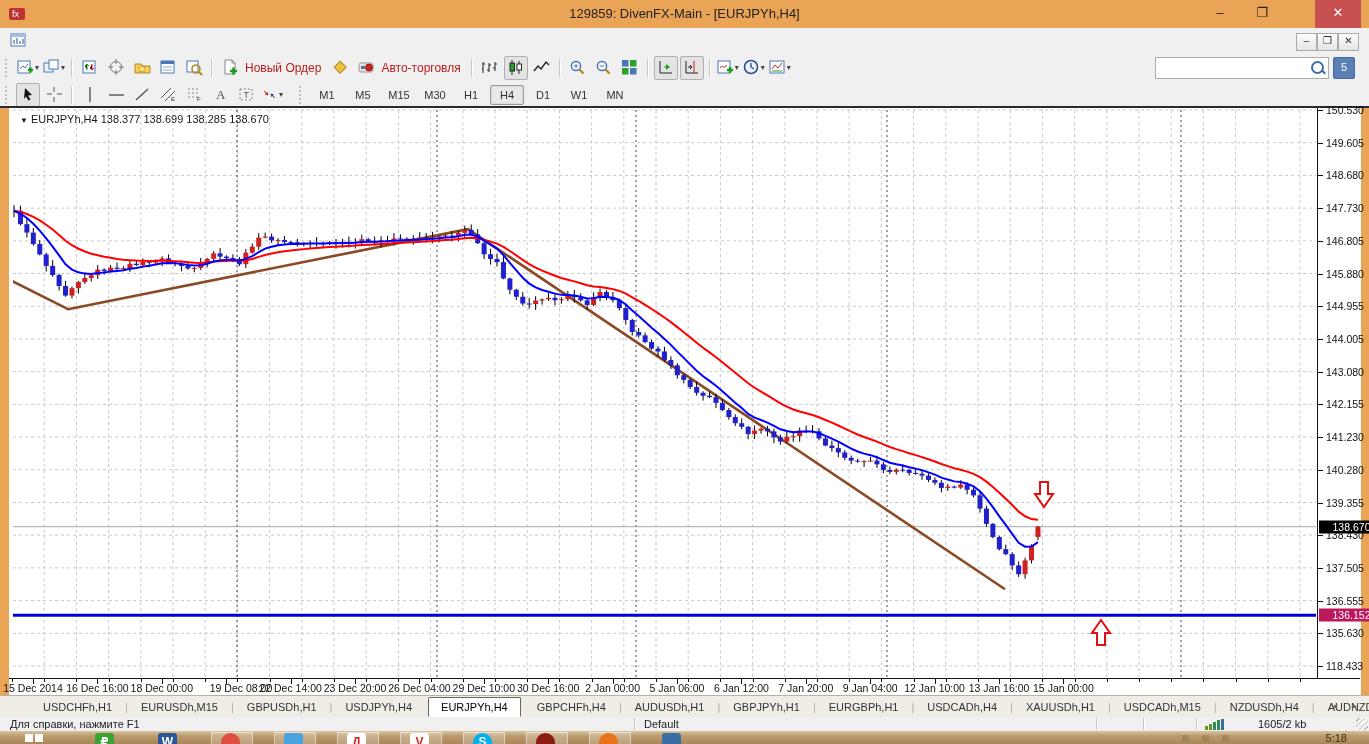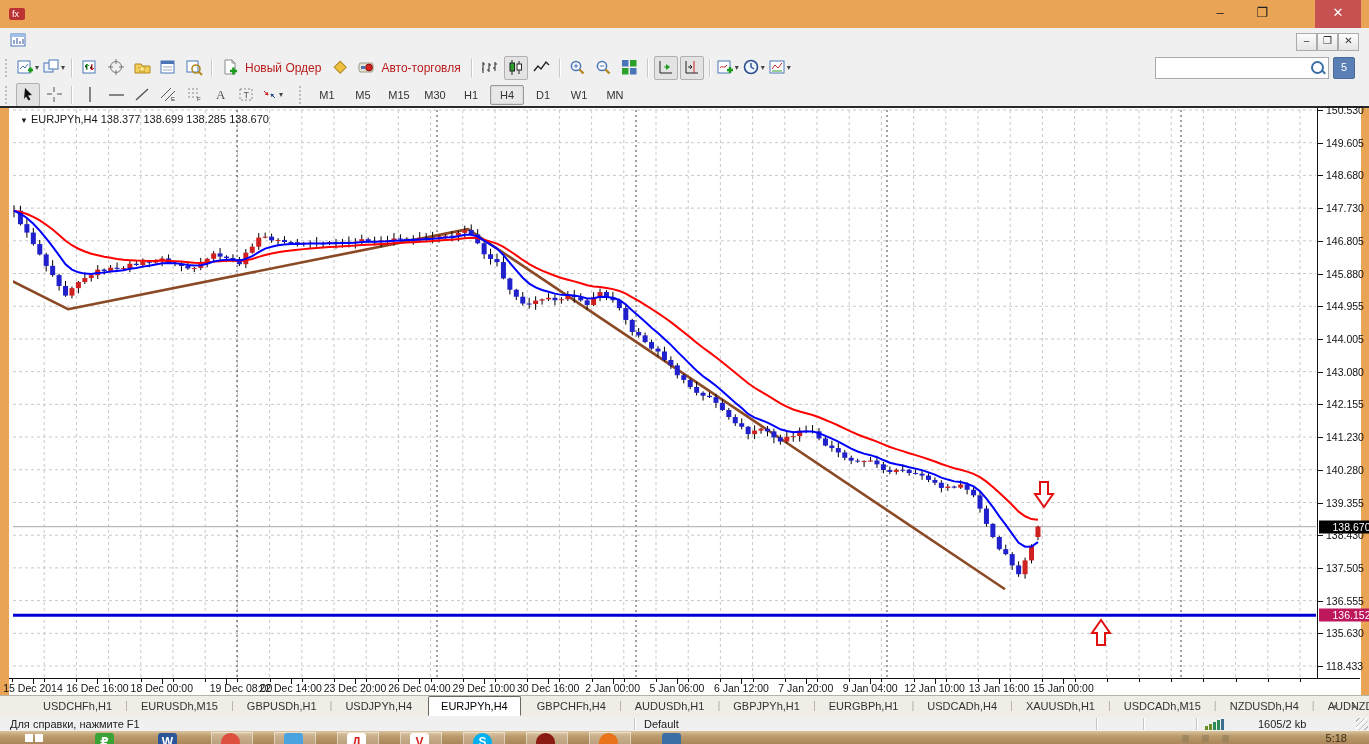--- a/index.html
+++ b/index.html
@@ -50,21 +50,21 @@
   .price-axis{left:1308px;top:0;width:43px;height:587px;background:#fff;border-left:1px solid #111;}
   .ptick{position:absolute;left:0;width:5px;height:1px;background:#111;}
   .plabel{position:absolute;left:8px;transform:translateY(-50%);font-size:10.5px;color:#111;}
   .pbadge{position:absolute;left:1px;width:65px;height:13px;color:#fff;font-size:10.5px;line-height:13px;
           text-align:center;transform:translateY(-50%);}
   .date-axis{left:0px;top:570px;width:1351px;height:17px;background:#fff;border-top:1px solid #111;}
   .dlabel{position:absolute;top:3px;transform:translateX(-50%);font-size:10.5px;color:#111;white-space:nowrap;}
   .dtick{position:absolute;top:0;width:1px;background:#111;}
   
   .tabbar{left:0;top:695px;width:1369px;height:22px;background:#efede6;border-top:1px solid #b5b2a8;
-          display:flex;align-items:flex-start;padding-left:30px;box-sizing:border-box;}
+          display:flex;align-items:center;padding-left:30px;box-sizing:border-box;}
   .tab{padding:3px 12px;font-size:11px;color:#333;border:1px solid transparent;white-space:nowrap;}
   .tab.active{background:#fff;border-color:#6a675f;border-bottom-color:#fff;color:#000;
               border-top-left-radius:2px;border-top-right-radius:2px;}
   .tab-sep{color:#b0ada3;padding:3px 0;font-size:11px;}
   .tab-scroll{position:absolute;right:6px;top:5px;font-size:10px;color:#6a675f;letter-spacing:6px;}
   
   .statusbar{left:0;top:717px;width:1369px;height:14px;background:#f0f0f0;font-size:11px;color:#222;}
   .sdiv{position:absolute;top:1px;width:1px;height:12px;background:#c6c6c6;border-right:1px solid #fff;}
   .grip-corner{position:absolute;right:1px;top:1px;width:12px;height:12px;
     background:repeating-linear-gradient(135deg,transparent 0 2px,#b9b9b9 2px 3px,#fff 3px 4px);}
@@ -83,20 +83,21 @@
 
 <div id="app">
 
   <div class="abs titlebar">
     <span class="abs fx-logo">
       <svg width="18" height="18">
           <rect x="1" y="3" width="16" height="12" rx="2" fill="#b33"></rect>
           <text x="4" y="12" font-size="9" fill="#fff" font-family="Liberation Sans">fx</text>
         </svg>
     </span>
+    <div class="abs title-text">129859: DivenFX-Main - [EURJPYh,H4]</div>
     <div class="abs win-btn" style="right:130px">–</div>
     <div class="abs win-btn" style="right:88px">❐</div>
     <div class="abs win-btn close" style="right:8px">✕</div>
   </div>
 
   <div class="abs menubar">
     <span class="abs mdi-ico">
         <svg width="17" height="17" viewBox="0 0 17 17">
           <rect x="1" y="2" width="14" height="12" fill="#fff" stroke="#4a76b8"></rect>
           <rect x="1" y="2" width="14" height="3" fill="#9fc0e8"></rect>

